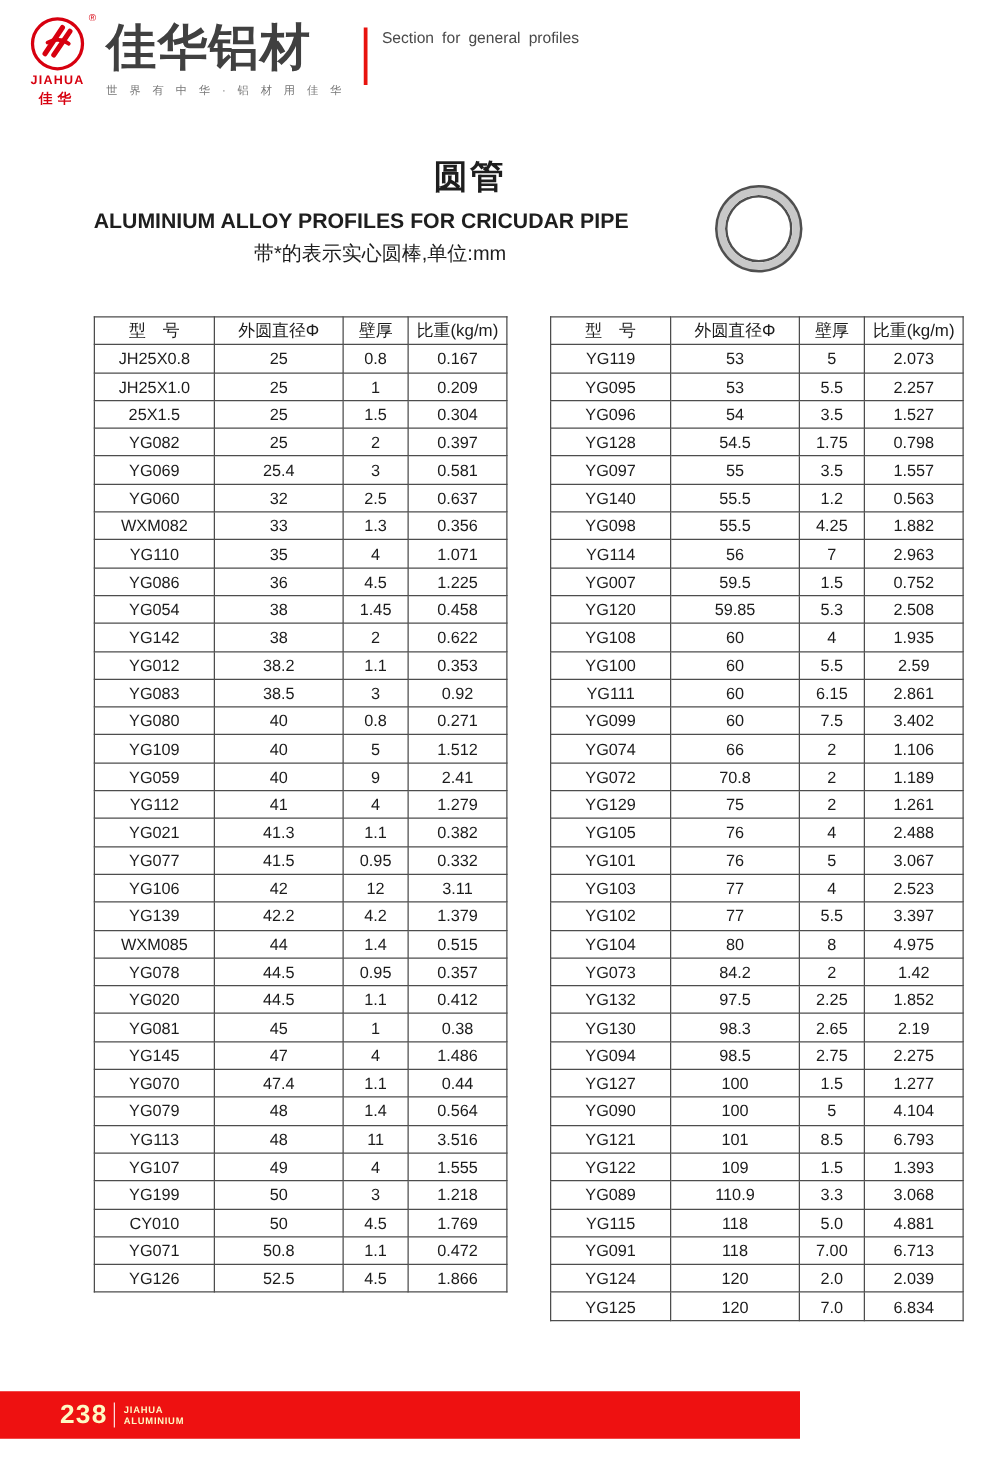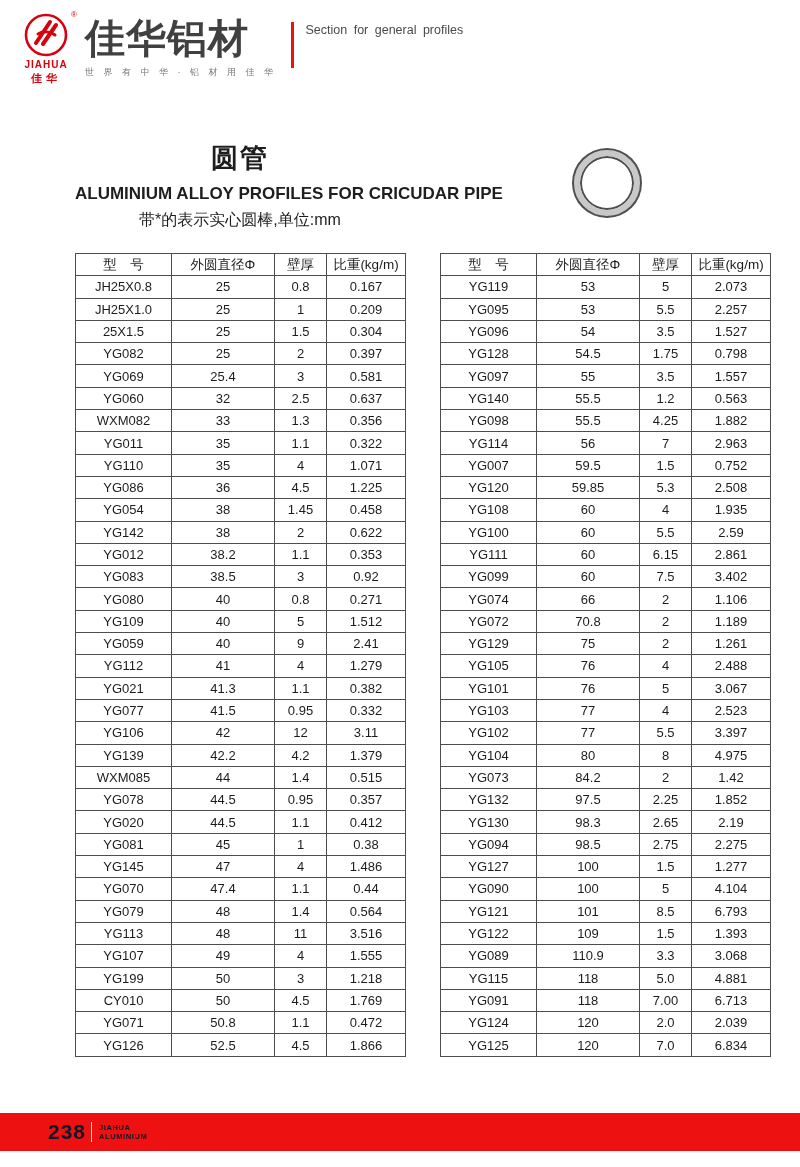--- a/index.html
+++ b/index.html
@@ -16,21 +16,21 @@
   .logo-en{font-size:10px;font-weight:bold;color:#d7000f;letter-spacing:1px;margin-top:1px;}
   .logo-cn{font-size:11px;font-weight:bold;color:#d7000f;letter-spacing:4px;margin-top:1px;}
   .brand-block{margin-left:8px;padding-top:6px;}
   .brand-cn{font-size:40px;font-weight:bold;color:#404040;letter-spacing:1px;line-height:1;}
   .brand-tagline{font-size:9px;color:#777;letter-spacing:3.5px;margin-top:8px;}
   .header-divider{width:3px;height:46px;background:#e8130e;margin:10px 12px 0 14px;}
   .section-block{padding-top:8px;}
   .section-cn{font-size:25px;font-weight:bold;color:#3d3d3d;letter-spacing:2px;line-height:1.1;}
   .section-en{font-size:12.5px;color:#4a4a4a;margin-top:3px;word-spacing:3px;}
   
-  .title-block{position:absolute;left:75px;top:140px;width:330px;text-align:center;color:#1e1e1e;}
+  .title-block{position:absolute;left:75px;top:123px;width:330px;text-align:right;color:#1e1e1e;}
   .title-cn{font-size:27px;font-weight:bold;letter-spacing:2px;}
   .title-en{font-size:17px;font-weight:bold;margin-top:8px;white-space:nowrap;}
   .title-note{font-size:16px;margin-top:6px;}
   
   .ring{
     position:absolute;left:574px;top:150px;width:66px;height:66px;border-radius:50%;
     border:6px solid #c8c8c8;box-sizing:border-box;
     box-shadow:0 0 0 2px #4f4f4f, inset 0 0 0 2px #4f4f4f;
     background:#ffffff;
   }
@@ -39,22 +39,22 @@
   .ptable th,.ptable td{
     border:1px solid #4d4d4d;text-align:center;vertical-align:middle;
     height:21.3px;padding:0;line-height:1;font-weight:normal;
     overflow:hidden;white-space:nowrap;
   }
   .ptable thead th{font-size:13.5px;}
   #table-left{position:absolute;left:75px;top:253px;}
   #table-right{position:absolute;left:440px;top:253px;}
   
   .footer-bar{
-    position:absolute;left:0;top:1113px;width:800px;height:38px;background:#ee1111;
-    display:flex;align-items:center;color:#0f172a;
+    position:absolute;left:0;top:1113px;width:640px;height:38px;background:#ee1111;
+    display:flex;align-items:center;color:#fef9c3;
   }
   .footer-page{font-size:21px;font-weight:bold;margin-left:48px;letter-spacing:1px;}
   .footer-sep{width:1px;height:20px;background:rgba(255,255,255,0.85);margin:0 7px 0 5px;}
   .footer-brand{font-size:7.5px;letter-spacing:0.6px;line-height:1.25;font-weight:bold;}
 </style>
 </head>
 <body>
 
 <div class="header">
   <div class="logo-block">
@@ -140,26 +140,20 @@
         <td>2.5</td>
         <td>0.637</td>
       </tr>
       <tr>
         <td>WXM082</td>
         <td>33</td>
         <td>1.3</td>
         <td>0.356</td>
       </tr>
       <tr>
-        <td>YG011</td>
-        <td>35</td>
-        <td>1.1</td>
-        <td>0.322</td>
-      </tr>
-      <tr>
         <td>YG110</td>
         <td>35</td>
         <td>4</td>
         <td>1.071</td>
       </tr>
       <tr>
         <td>YG086</td>
         <td>36</td>
         <td>4.5</td>
         <td>1.225</td>

